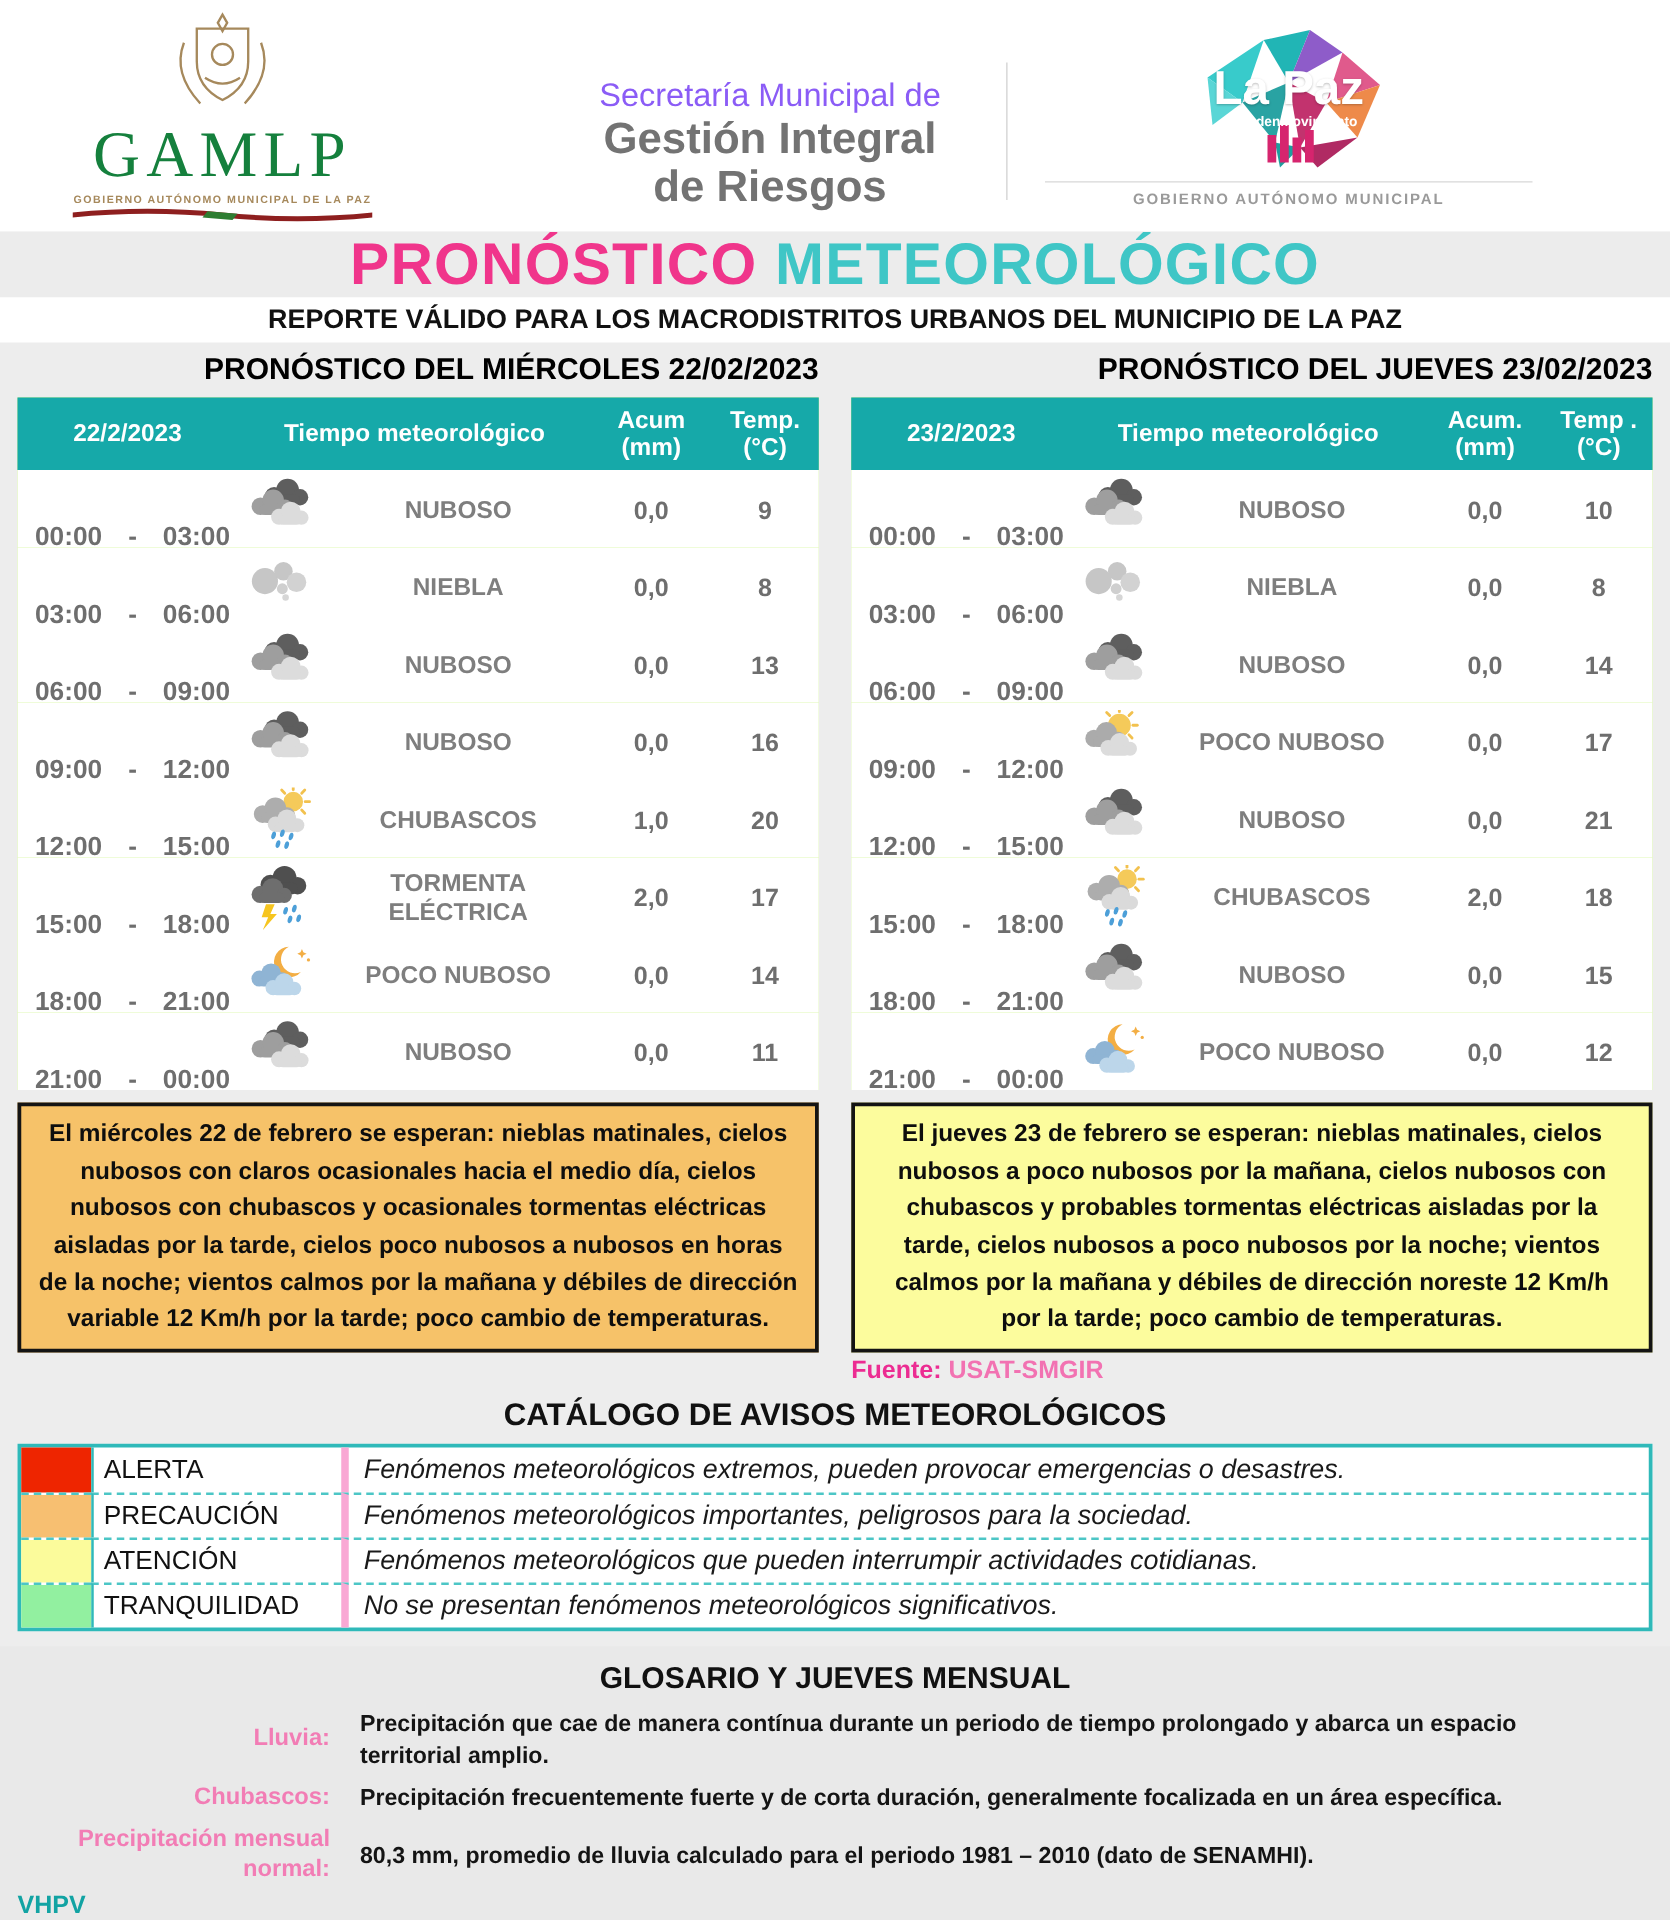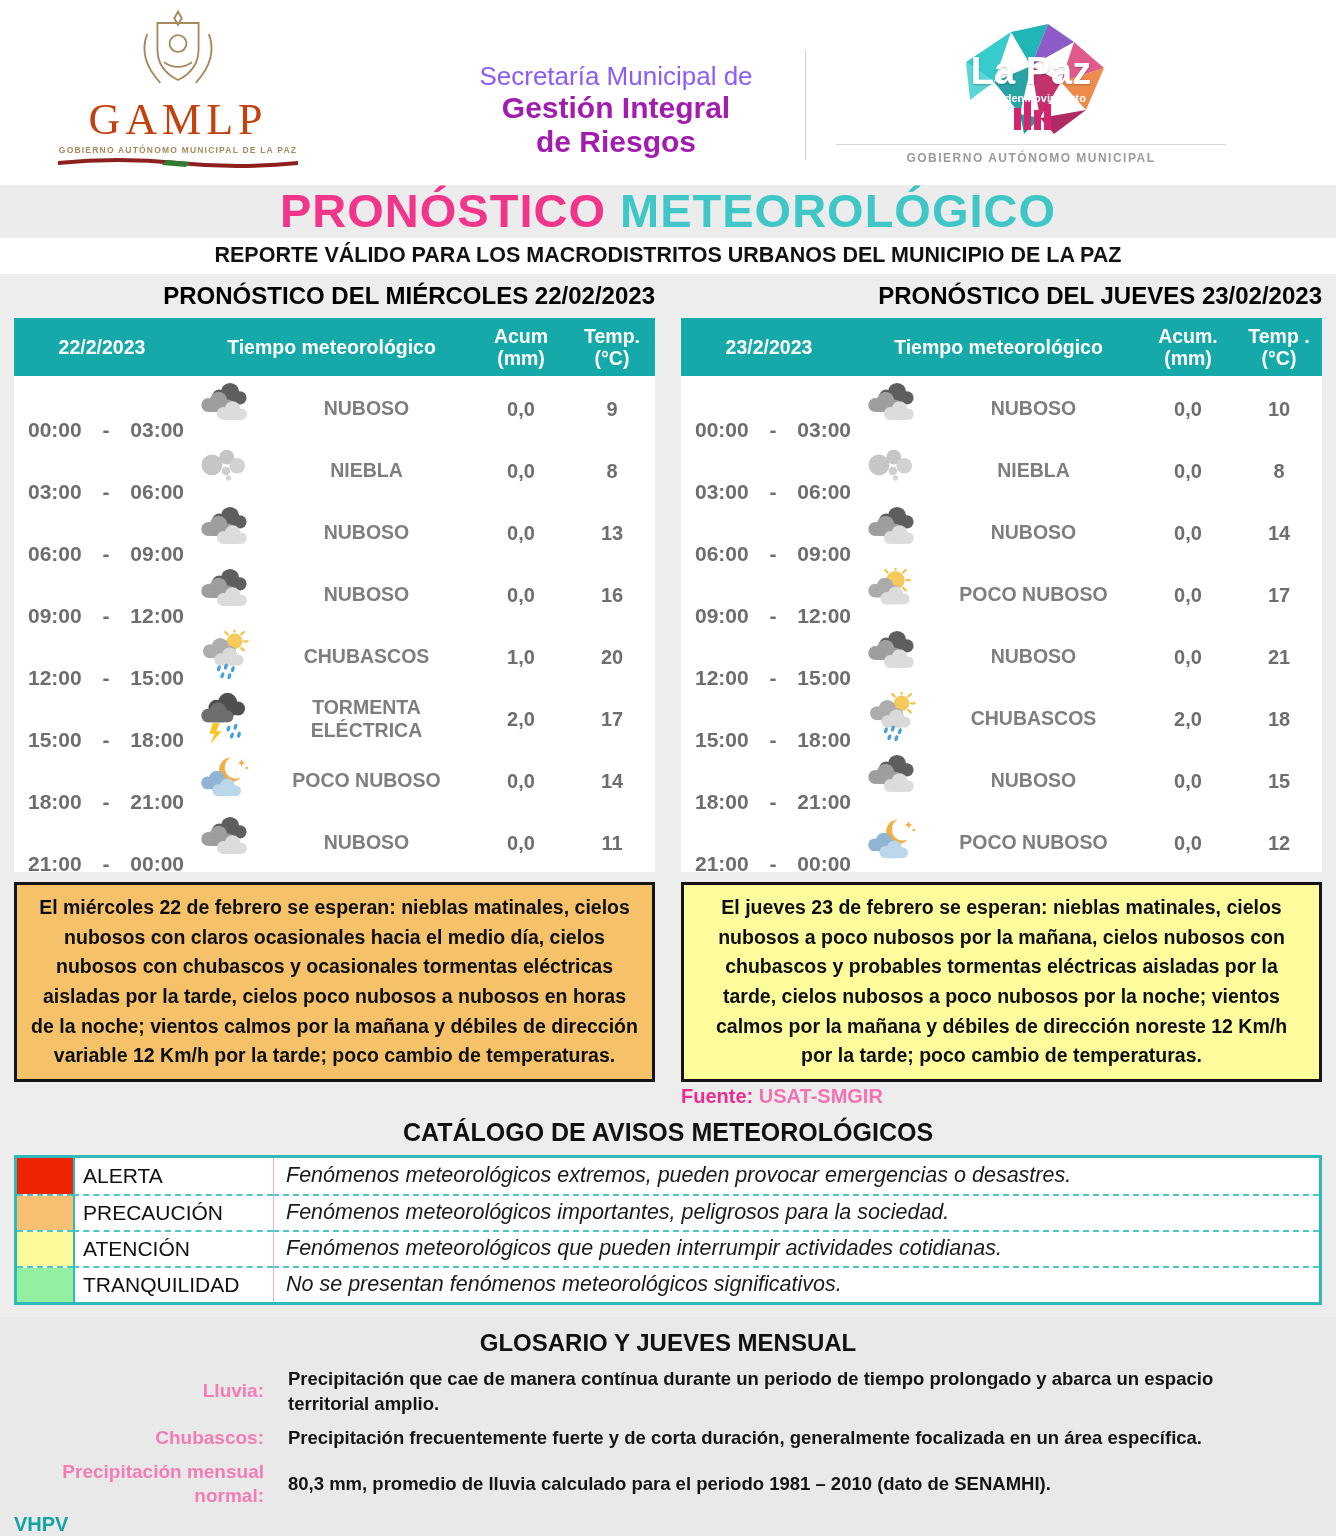--- a/index.html
+++ b/index.html
@@ -9,25 +9,25 @@
     -webkit-font-smoothing:antialiased;
   }
   
   .poly{position:absolute;background:rgba(0,0,0,0.03);pointer-events:none;}
   .poly1{left:520px;top:0;width:420px;height:185px;clip-path:polygon(0 0,100% 30%,40% 100%);}
   .poly2{left:980px;top:10px;width:356px;height:170px;clip-path:polygon(100% 0,100% 100%,10% 60%);background:rgba(0,0,0,0.02);}
 
   
   .header{position:relative;height:185px;background:#fff;}
   .gamlp{position:absolute;left:48px;top:8px;width:260px;text-align:center;}
-  .gamlp-acronym{font-family:"Liberation Serif",serif;font-size:44px;letter-spacing:5px;color:#c2410c;line-height:1;}
+  .gamlp-acronym{font-family:"Liberation Serif",serif;font-size:52px;letter-spacing:5px;color:#15803d;line-height:1;}
   .gamlp-caption{font-size:8.5px;color:#A6895C;letter-spacing:1.2px;margin-top:3px;font-weight:bold;}
   .secretaria{position:absolute;right:560px;top:62px;width:320px;text-align:center;line-height:1.12;}
   .secretaria .l1{color:#8b5cf6;font-size:26px;}
-  .secretaria .l2,.secretaria .l3{color:#a21caf;font-size:30px;font-weight:bold;}
+  .secretaria .l2,.secretaria .l3{color:#737373;font-size:35px;font-weight:bold;}
   .header-divider{position:absolute;right:530px;top:50px;width:1px;height:110px;background:#CFCFCF;}
   .lapaz{position:absolute;right:110px;top:20px;width:390px;text-align:center;}
   .lapaz-caption{font-size:12px;font-weight:bold;color:#9A9A9A;letter-spacing:1.5px;border-top:1px solid #D8D8D8;padding-top:6px;margin-top:2px;}
   .lapaz-svg-wrap{position:relative;display:inline-block;}
   .lapaz-name{position:absolute;left:0;right:0;top:30px;color:#fff;font-size:38px;font-weight:bold;text-shadow:0 1px 2px rgba(0,0,0,0.25);}
   .lapaz-tagline{position:absolute;left:0;right:0;top:72px;color:#fff;font-size:11px;font-weight:bold;}
 
   
   .title-band{background:#ECECEC;text-align:center;padding:2px 0 4px;}
   .main-title{font-size:47px;font-weight:bold;letter-spacing:1px;line-height:1.0;}
@@ -60,21 +60,21 @@
   .fuente-label{color:#EC2C92;font-weight:bold;}
   .fuente-value{color:#F272B2;font-weight:bold;}
 
   
   .catalog-title{text-align:center;font-size:25px;font-weight:bold;color:#111;margin:10px 0 8px;}
   .catalog-table{border:3px solid #2FB9B9;background:#fff;display:grid;grid-template-columns:56px 200px 1fr;}
   .cat-cell{display:flex;align-items:center;min-height:36px;box-sizing:border-box;}
   .cat-sep{border-top:2px dashed #4CC6C6;}
   .cat-swatch{width:100%;height:100%;}
   .cat-label{font-size:21px;color:#111;padding:2px 8px;border-left:2px solid #2FB9B9;}
-  .cat-desc{font-family:"Liberation Sans",sans-serif;font-style:italic;font-size:21.5px;color:#1A1A1A;padding:2px 12px;border-left:1px solid #f9a8d4;}
+  .cat-desc{font-family:"Liberation Sans",sans-serif;font-style:italic;font-size:21.5px;color:#1A1A1A;padding:2px 12px;border-left:6px solid #f9a8d4;}
 
   
   .glossary{background:#E9E9E9;margin:12px -14px 0;padding:8px 14px 20px;position:relative;min-height:190px;}
   .glossary-title{text-align:center;font-size:24px;font-weight:bold;color:#111;margin:4px 0 10px;}
   .gloss-entry{display:grid;grid-template-columns:250px 1fr;column-gap:24px;margin:9px 0;align-items:center;}
   .gloss-term{color:#F27DB5;font-weight:bold;font-size:19px;text-align:right;line-height:1.3;}
   .gloss-def{color:#141414;font-weight:bold;font-size:18.5px;line-height:1.35;padding-right:60px;}
   .footer-initials{color:#12A3A3;font-weight:bold;font-size:20px;padding:0 0 4px 12px;position:absolute;left:2px;bottom:-2px;}
 </style>
 </head>

